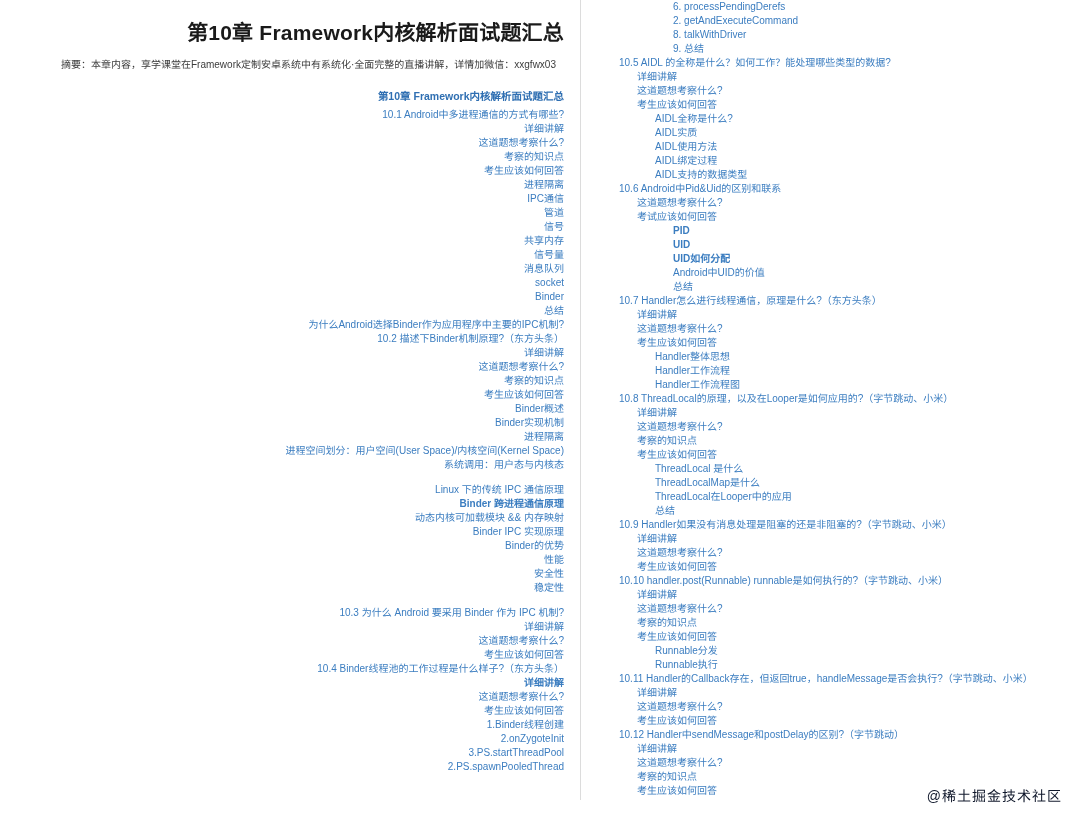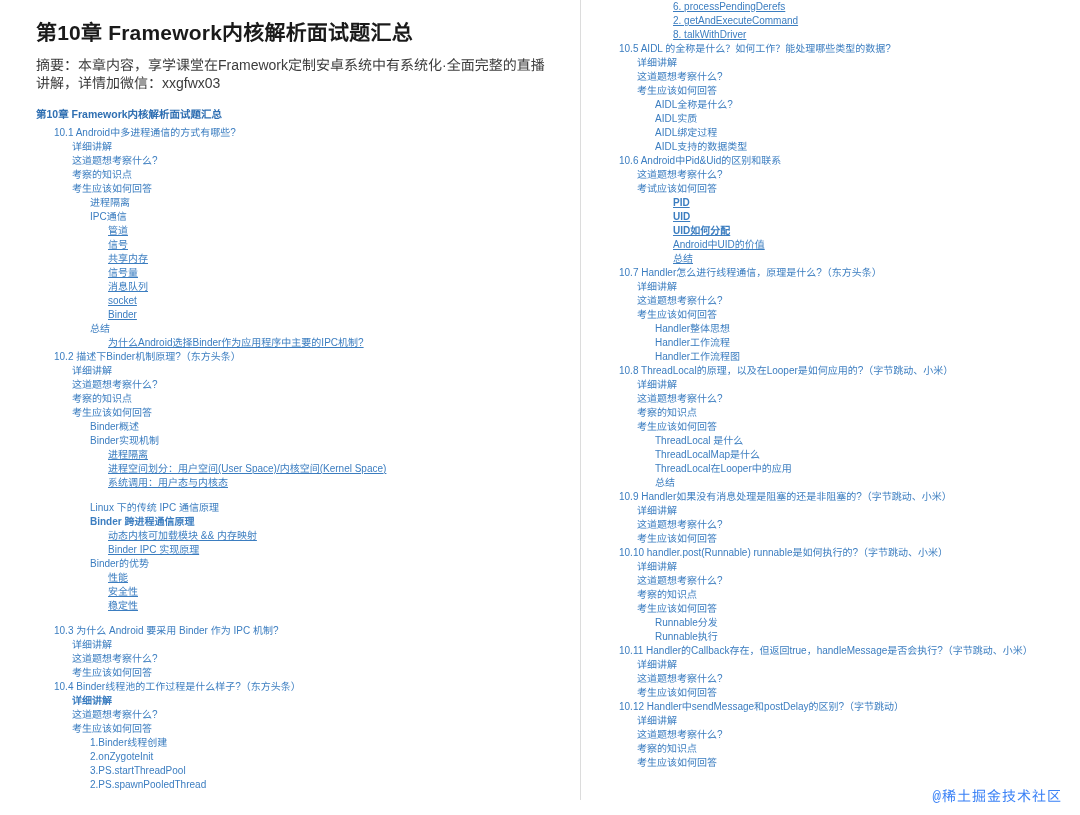--- a/index.html
+++ b/index.html
@@ -19,20 +19,21 @@
     position: relative;
     width: 1080px;
     height: 815px;
     display: flex;
   }
   .col-left {
     width: 580px;
     box-sizing: border-box;
     padding: 12px 16px 0 36px;
     position: relative;
+    text-align: right;
   }
   .col-divider {
     width: 1px;
     background: #dcdcdc;
     margin-top: 0;
     height: 800px;
   }
   .col-right {
     width: 499px;
     box-sizing: border-box;
@@ -41,21 +42,21 @@
   }
 
   h1.doc-title {
     font-size: 21px;
     font-weight: bold;
     color: #1a1a1a;
     margin: 4px 0 10px 0;
     letter-spacing: 0.2px;
   }
   .abstract {
-    font-size: 14px;
+    font-size: 10px;
     color: #3c3c3c;
     line-height: 18px;
     margin-bottom: 14px;
     max-width: 520px;
   }
   .toc-head {
     font-size: 10.5px;
     font-weight: bold;
     color: #2f6fb2;
     margin-bottom: 5px;
@@ -65,31 +66,31 @@
   .t {
     font-size: 10px;
     line-height: 14px;
     color: #3b7dc0;
     white-space: nowrap;
   }
   .t.b { font-weight: bold; }
   .i1 { padding-left: 18px; }
   .i2 { padding-left: 36px; }
   .i3 { padding-left: 54px; }
-  .i4 { padding-left: 72px; text-decoration: underline; }
+  .i4 { padding-left: 72px; }
 
   .gap { height: 11px; }
 
   .watermark {
     position: absolute;
     right: 18px;
     bottom: 10px;
     font-size: 14px;
-    color: #3b82f6;
-    font-family: Liberation Mono, monospace;
+    color: #0f172a;
+    font-family: Liberation Sans, sans-serif;
     letter-spacing: 1px;
     margin-left: 8px;
   }
 </style>
 </head>
 <body>
 
 <div class="page">
 
   <div class="col-left">
@@ -148,26 +149,28 @@
       </div>
   </div>
 
   <div class="col-divider"></div>
 
   <div class="col-right">
     <div class="toc-list" id="toc-right">
         <div class="t i4">6. processPendingDerefs</div>
         <div class="t i4">2. getAndExecuteCommand</div>
         <div class="t i4">8. talkWithDriver</div>
+        <div class="t i4">9. 总结</div>
         <div class="t i1">10.5   AIDL 的全称是什么？如何工作？能处理哪些类型的数据?</div>
         <div class="t i2">详细讲解</div>
         <div class="t i2">这道题想考察什么?</div>
         <div class="t i2">考生应该如何回答</div>
         <div class="t i3">AIDL全称是什么?</div>
         <div class="t i3">AIDL实质</div>
+        <div class="t i3">AIDL使用方法</div>
         <div class="t i3">AIDL绑定过程</div>
         <div class="t i3">AIDL支持的数据类型</div>
         <div class="t i1">10.6 Android中Pid&amp;Uid的区别和联系</div>
         <div class="t i2">这道题想考察什么?</div>
         <div class="t i2">考试应该如何回答</div>
         <div class="t i4 b">PID</div>
         <div class="t i4 b">UID</div>
         <div class="t i4 b">UID如何分配</div>
         <div class="t i4">Android中UID的价值</div>
         <div class="t i4">总结</div>

